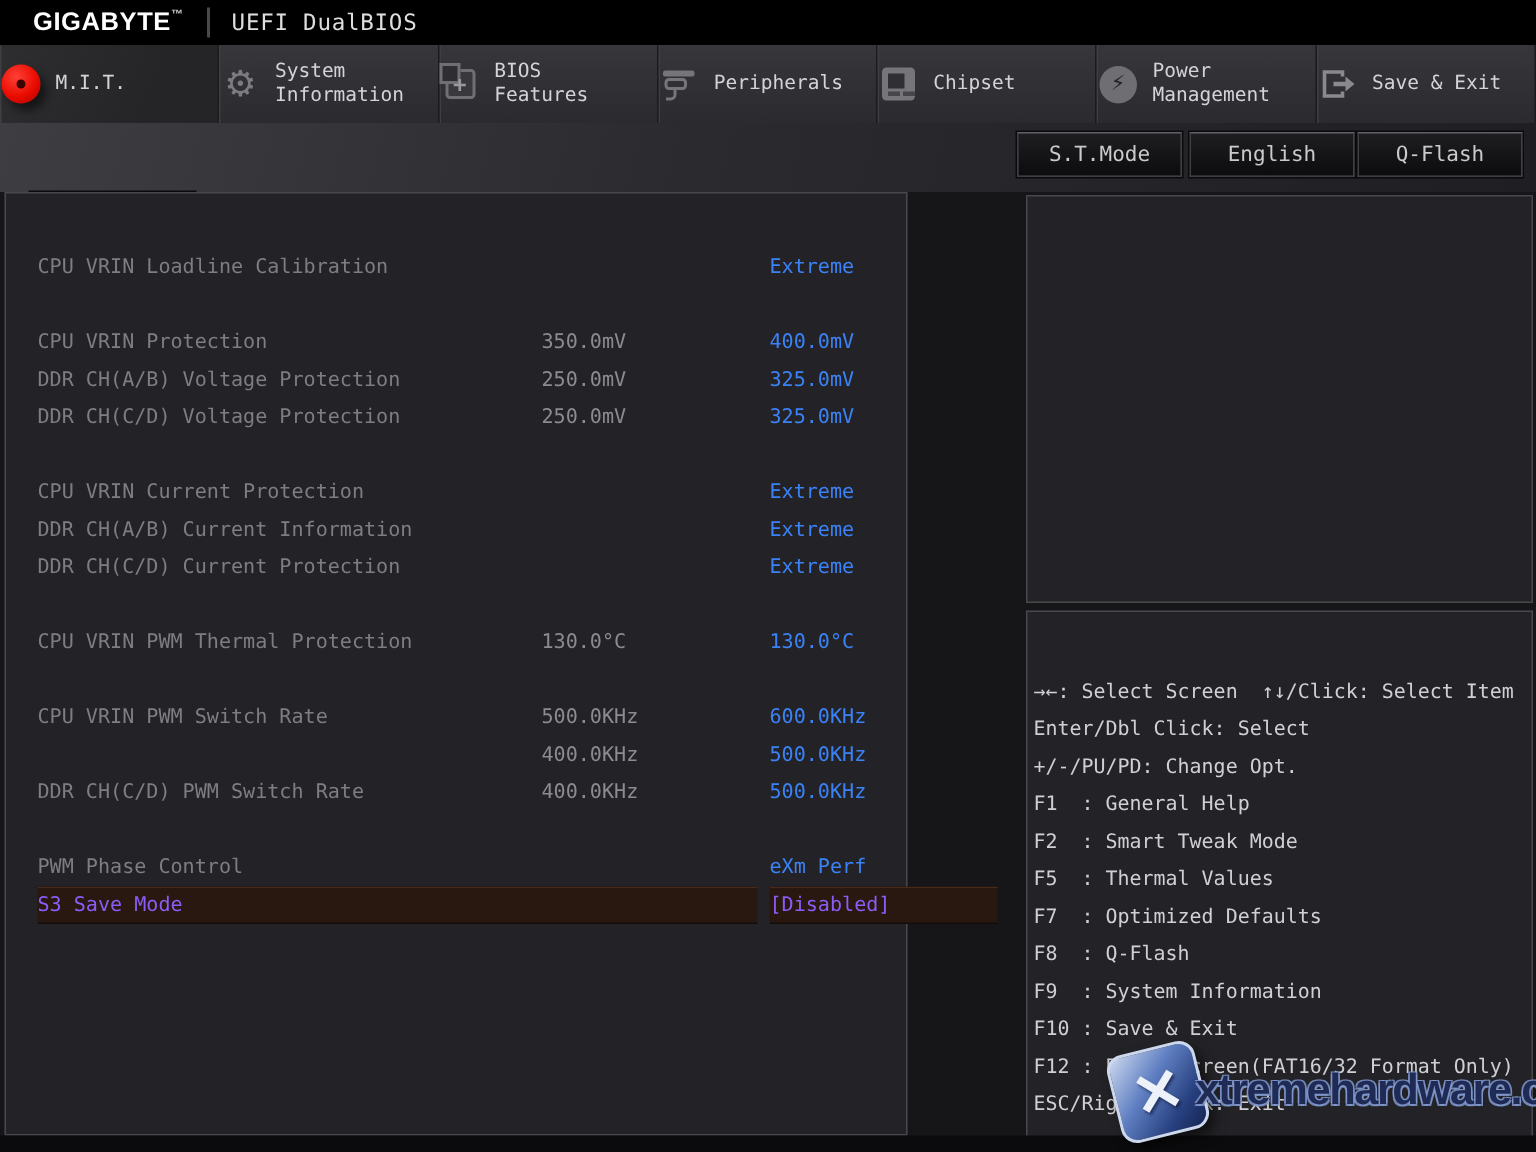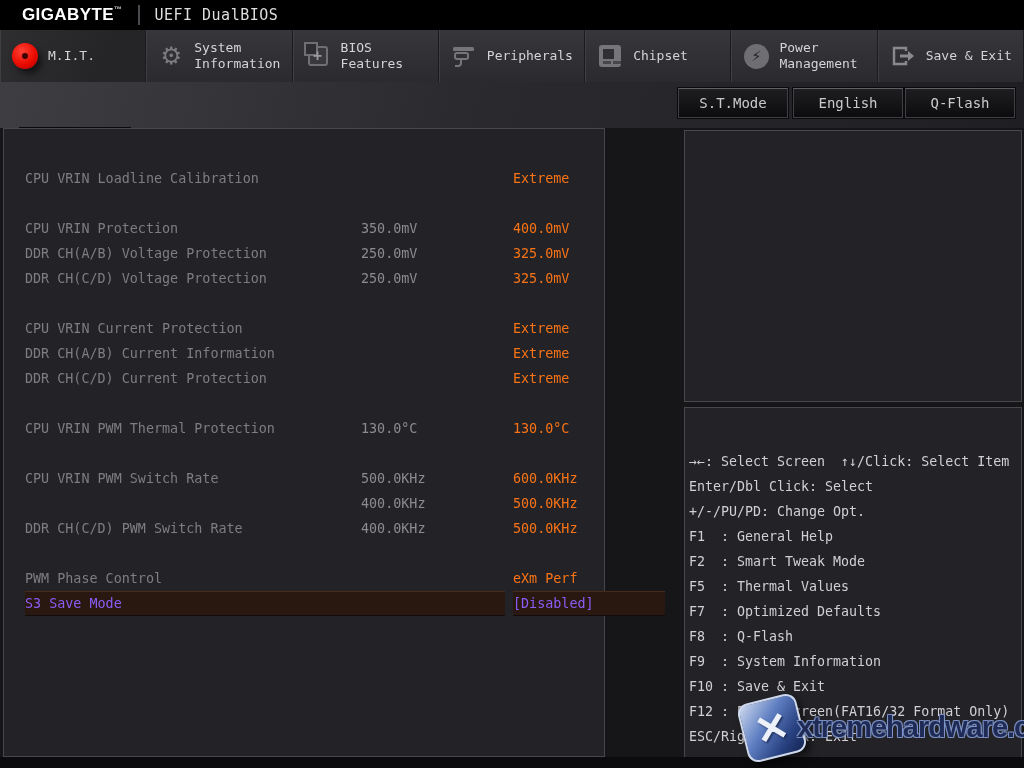--- a/index.html
+++ b/index.html
@@ -17,21 +17,21 @@
   .brand { margin-left:22px; font-family:"Liberation Sans", sans-serif;
     font-weight:700; font-size:17px; color:#ffffff; letter-spacing:.4px; }
   .brand sup { font-size:8px; vertical-align:top; color:#cfcfcf; }
   .topbar-divider { width:2px; height:20px; background:#4a4a4e; margin:0 14px 0 16px; }
   .uefi-title { font-size:15px; color:#dededf; letter-spacing:.5px;text-align:right; }
 
   
   .tabbar { position:absolute; left:0; top:30px; width:1024px; height:52px;
     display:flex; background:#2c2c30; }
   .tab { flex:1 1 0; display:flex; align-items:center; gap:9px;
-    padding-left:11px; cursor:pointer;
+    cursor:pointer;
     background:linear-gradient(#37373b,#2b2b2f);
     border-right:1px solid #1b1b1d; box-shadow:inset 1px 0 0 #3e3e43; }
   .tab.active { background:linear-gradient(115deg,#2e2e31,#252528 70%); }
   .tab-label { display:flex; flex-direction:column; justify-content:center;
     font-size:13px; line-height:16px; color:#d4d4d8; white-space:pre; }
   .tab-label span:empty { display:none; }
 
   .icon-wrap { width:28px; height:28px; display:flex; align-items:center;
     justify-content:center; flex:0 0 28px; }
   .mit-ball { width:26px; height:26px; border-radius:50%;
@@ -79,21 +79,21 @@
   .help-box { position:absolute; left:684px; top:407px; width:338px; height:414px;
     background:#232327; border:1px solid #47474c;
     padding:41px 0 0 4px; }
   .bottom-strip { position:absolute; left:0; top:757px; width:1024px; height:11px;
     background:#0b0b0d; }
 
   
   .srow { position:absolute; left:0; width:100%; height:25px; font-size:13.4px; }
   .srow .lbl { position:absolute; left:21px; top:0; line-height:25px; color:#7d7d82; white-space:pre; }
   .srow .v1 { position:absolute; left:357px; top:0; line-height:25px; color:#8b8b90; white-space:pre; }
-  .srow .v2 { position:absolute; left:509px; top:0; line-height:25px; color:#f97316; white-space:pre; }
+  .srow .v2 { position:absolute; left:509px; top:0; line-height:25px; color:#3b82f6; white-space:pre; }
   .r0{top:37px}.r1{top:87px}.r2{top:112px}.r3{top:137px}
   .r4{top:187px}.r5{top:212px}.r6{top:237px}
   .r7{top:287px}
   .r8{top:337px}.r9{top:362px}.r10{top:387px}
   .r11{top:437px}.r12{top:462px}
   .srow.selected .lbl, .srow.selected .v2 { color:#8b5cf6; z-index:2; }
   .hl-seg { position:absolute; top:0; height:25px; background:#291810;
     box-shadow:inset 0 1px 0 rgba(110,65,40,.45), inset 0 -1px 0 rgba(0,0,0,.5); }
   .hl-label { left:21px; width:480px; }
   .hl-value { left:509px; width:152px; }

